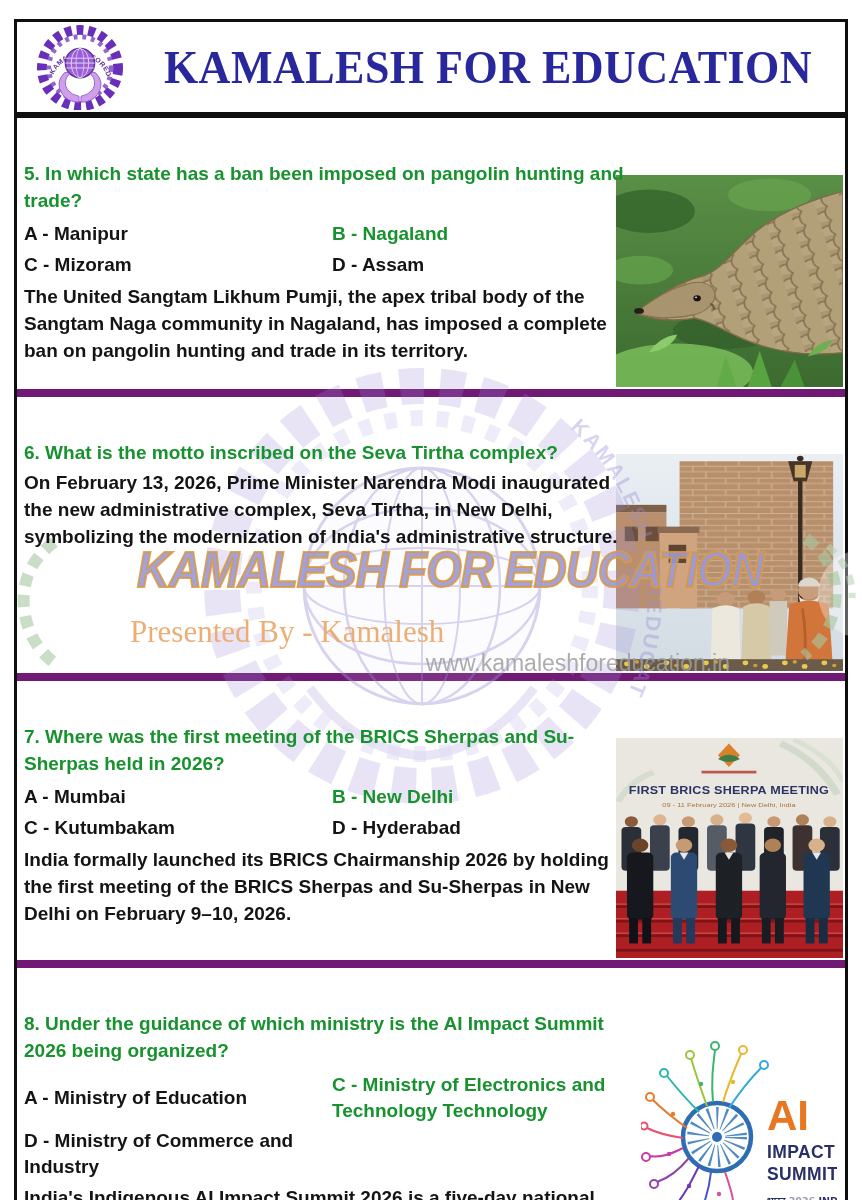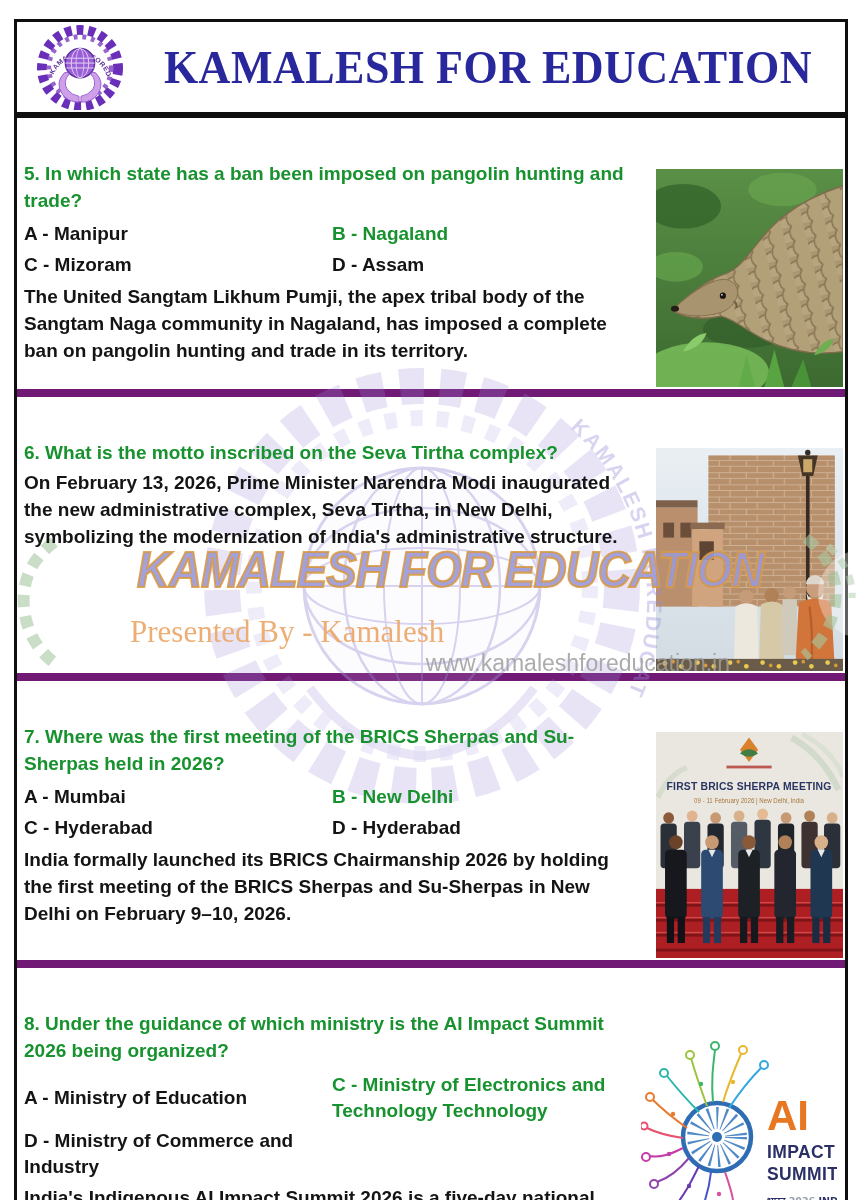--- a/index.html
+++ b/index.html
@@ -15,21 +15,21 @@
   .s8{height:240px;border-bottom-width:5px}
   .qtext{position:relative;z-index:10;width:615px;padding:5px 0 0 7px;box-sizing:border-box;
          font-weight:700;font-size:19px;line-height:27px;color:#141414;}
   .q{color:#17922e;}
   .opts{display:grid;grid-template-columns:308px 1fr;margin-top:4px;}
   .opt{line-height:31px;}
   .opts8{align-items:center;row-gap:4px;margin-top:8px;margin-bottom:4px;}
   .opts8 .opt{line-height:26px;}
   .green{color:#17922e;}
   .exp{margin-top:3px;}
-  .qimg{position:absolute;top:14px;right:2px;bottom:2px;width:187px;z-index:1;}
+  .qimg{position:absolute;top:20px;right:2px;bottom:2px;width:227px;z-index:1;}
   .qimg svg{width:100%;height:100%;display:block;}
   .qimg8{position:absolute;top:29px;right:8px;width:196px;height:202px;z-index:1;text-decoration:underline;}
   .qimg8 svg{width:100%;height:100%;display:block;}
   .ftr{height:42px;display:flex;align-items:center;padding-left:24px;
        font-weight:700;font-size:24px;}
   .ftr .red{color:#d41920;}
   .ftr .blue{color:#2326cc;margin-left:8px;}
   
   .wm{position:absolute;left:0;top:0;width:862px;height:1200px;pointer-events:none;z-index:5;}
   .wm-logo{position:absolute;left:150px;top:358px;width:545px;height:458px;opacity:.42;}
@@ -186,21 +186,21 @@
       </svg>
     </div>
   </div>
 
   <div class="sec s7">
     <div class="qtext">
       <div class="q">7. Where was the first meeting of the BRICS Sherpas and Su-Sherpas held in 2026?</div>
       <div class="opts">
         <div class="opt">A - Mumbai</div>
         <div class="opt green">B - New Delhi</div>
-        <div class="opt">C - Hyderabad</div>
+        <div class="opt">C - Kutumbakam</div>
         <div class="opt">D - Hyderabad</div>
       </div>
       <div class="exp">India formally launched its BRICS Chairmanship 2026 by holding the first meeting of the BRICS Sherpas and Su-Sherpas in New Delhi on February 9–10, 2026.</div>
     </div>
     <div class="qimg">
       <svg viewBox="0 0 207 242" preserveAspectRatio="none">
         <rect width="207" height="176" fill="#eae7e0"></rect>
         <path d="M150,6 Q184,24 202,62" stroke="#c2d4bd" stroke-width="7" fill="none" opacity=".6"></path>
         <path d="M162,2 Q196,20 207,48" stroke="#cfdcc9" stroke-width="5" fill="none" opacity=".6"></path>
         <path d="M2,70 Q14,46 34,38" stroke="#c2d4bd" stroke-width="6" fill="none" opacity=".5"></path>

